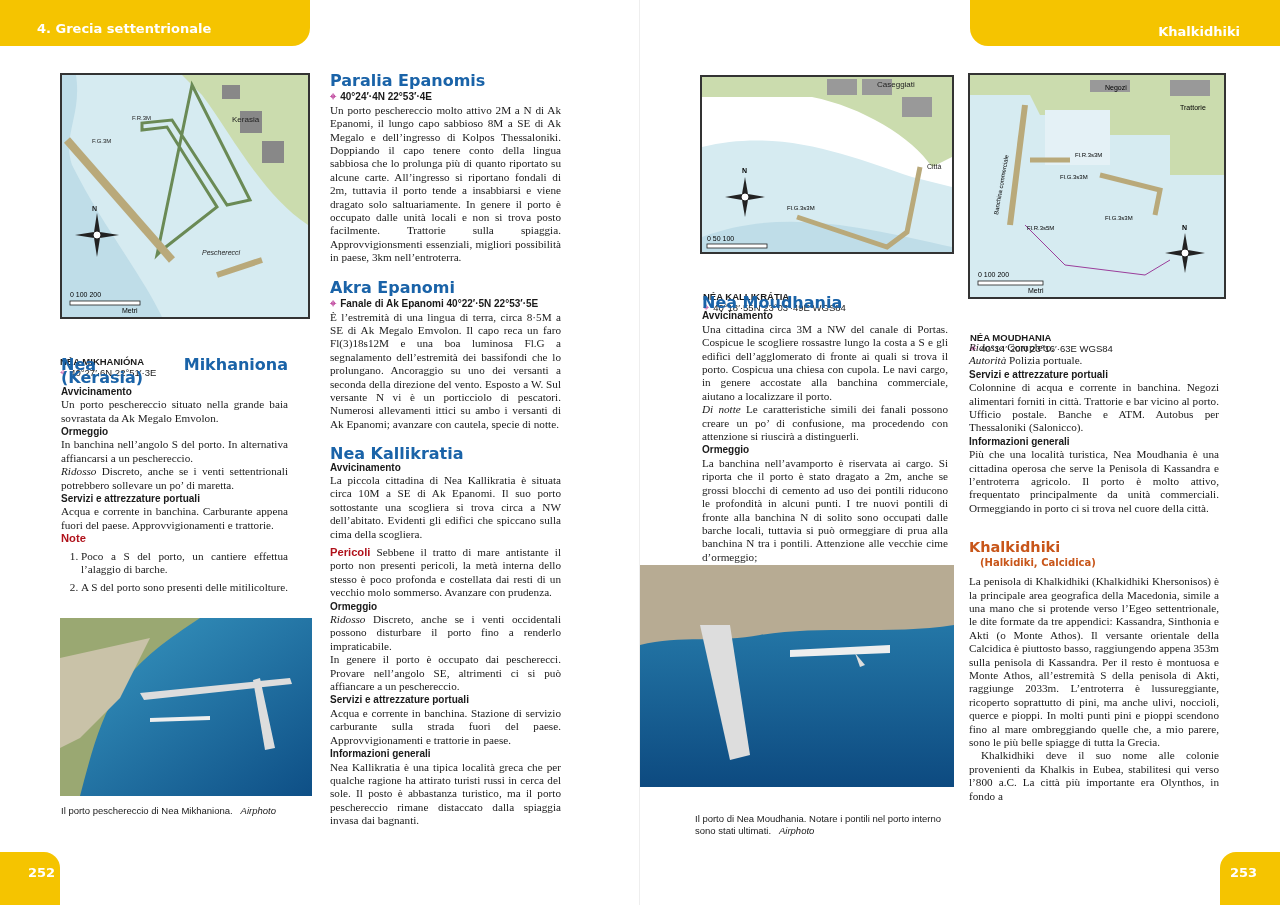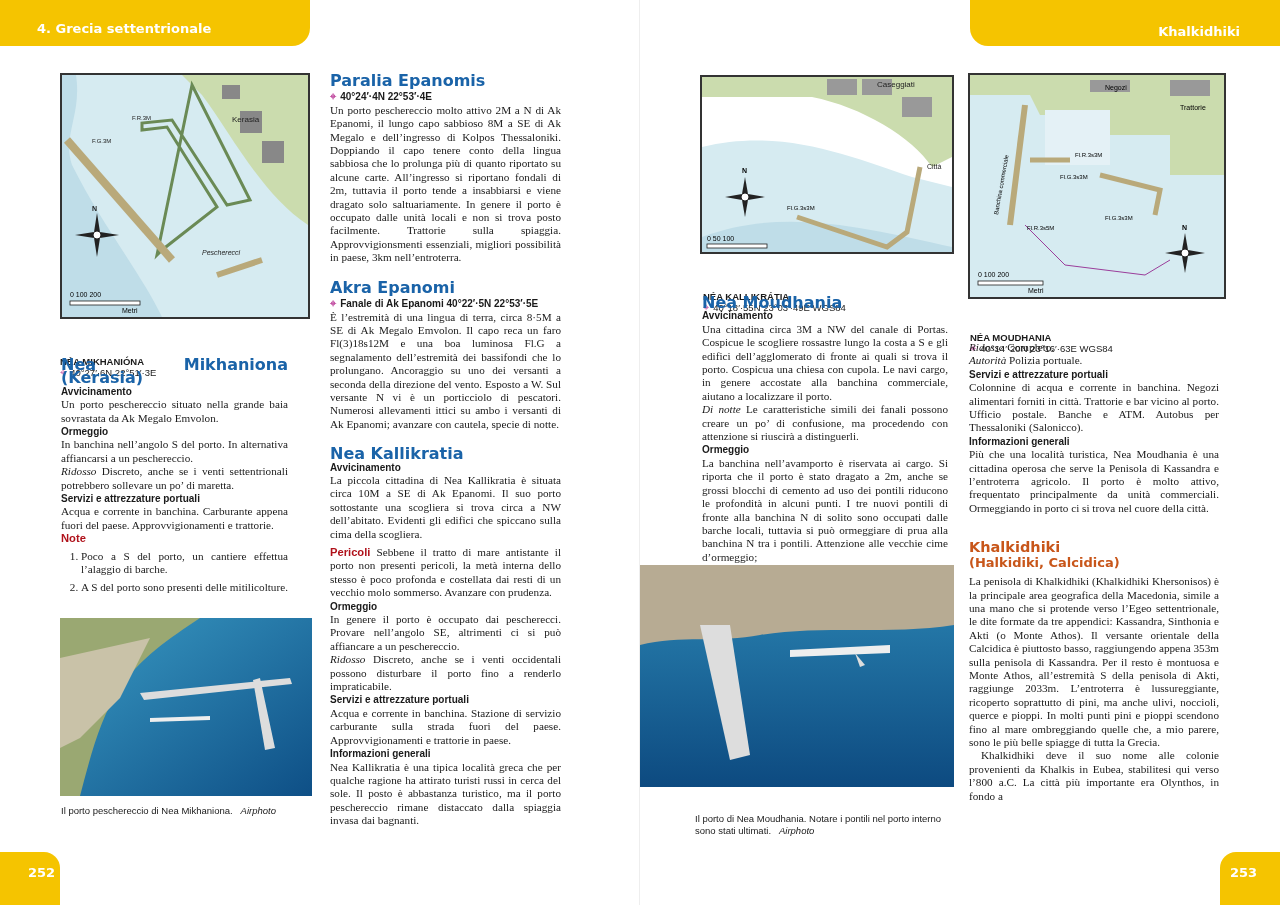--- a/index.html
+++ b/index.html
@@ -119,22 +119,22 @@
   <p class="coord"><span class="target">⌖</span><span>40°24′·4N 22°53′·4E</span></p>
   <p>Un porto peschereccio molto attivo 2M a N di Ak Epanomi, il lungo capo sabbioso 8M a SE di Ak Megalo e dell’ingresso di Kolpos Thessaloniki. Doppiando il capo tenere conto della lingua sabbiosa che lo prolunga più di quanto riportato su alcune carte. All’ingresso si riportano fondali di 2m, tuttavia il porto tende a insabbiarsi e viene dragato solo saltuariamente. In genere il porto è occupato dalle unità locali e non si trova posto facilmente. Trattorie sulla spiaggia. Approvvigionsmenti essenziali, migliori possibilità in paese, 3km nell’entroterra.</p>
   <p class="h-blue" style="margin-top:16px;margin-bottom:3px;">Akra Epanomi</p>
   <p class="coord"><span class="target">⌖</span><span>Fanale di Ak Epanomi 40°22′·5N  22°53′·5E</span></p>
   <p>È l’estremità di una lingua di terra, circa 8·5M a SE di Ak Megalo Emvolon. Il capo reca un faro Fl(3)18s12M e una boa luminosa Fl.G a segnalamento dell’estremità dei bassifondi che lo prolungano. Ancoraggio su uno dei versanti a seconda della direzione del vento. Esposto a W. Sul versante N vi è un porticciolo di pescatori. Numerosi allevamenti ittici su ambo i versanti di Ak Epanomi; avanzare con cautela, specie di notte.</p>
   <p class="h-blue" style="margin-top:16px;">Nea Kallikratia</p>
   <p class="h-sub">Avvicinamento</p>
   <p>La piccola cittadina di Nea Kallikratia è situata circa 10M a SE di Ak Epanomi. Il suo porto sottostante una scogliera si trova circa a NW dell’abitato. Evidenti gli edifici che spiccano sulla cima della scogliera.</p>
   <p style="margin-top:5px;"><span class="h-red">Pericoli</span><span> Sebbene il tratto di mare antistante il porto non presenti pericoli, la metà interna dello stesso è poco profonda e costellata dai resti di un vecchio molo sommerso. Avanzare con prudenza.</span></p>
   <p class="h-sub">Ormeggio</p>
+  <p><i>Ridosso</i><span> Discreto, anche se i venti occidentali possono disturbare il porto fino a renderlo impraticabile.</span></p>
   <p>In genere il porto è occupato dai pescherecci. Provare nell’angolo SE, altrimenti ci si può affiancare a un peschereccio.</p>
-  <p><i>Ridosso</i><span> Discreto, anche se i venti occidentali possono disturbare il porto fino a renderlo impraticabile.</span></p>
   <p class="h-sub">Servizi e attrezzature portuali</p>
   <p>Acqua e corrente in banchina. Stazione di servizio carburante sulla strada fuori del paese. Approvvigionamenti e trattorie in paese.</p>
   <p class="h-sub">Informazioni generali</p>
   <p>Nea Kallikratia è una tipica località greca che per qualche ragione ha attirato turisti russi in cerca del sole. Il posto è abbastanza turistico, ma il porto peschereccio rimane distaccato dalla spiaggia invasa dai bagnanti.</p>
 </div>
 
 <div class="map" style="left:700px;top:75px;width:250px;height:175px;">
   <svg width="250" height="175">
     <rect width="250" height="175" fill="#fff"></rect>
     <path d="M0,70 C80,50 150,80 210,100 L250,110 L250,175 L0,175 Z" fill="#d6ebf1"></path>
@@ -229,21 +229,21 @@
 </div>
 
 <div class="col" style="left:969px;top:341px;width:250px;">
   <p><i>Ridosso</i><span> Completo.</span></p>
   <p><i>Autorità</i><span> Polizia portuale.</span></p>
   <p class="h-sub">Servizi e attrezzature portuali</p>
   <p>Colonnine di acqua e corrente in banchina. Negozi alimentari forniti in città. Trattorie e bar vicino al porto. Ufficio postale. Banche e ATM. Autobus per Thessaloniki (Salonicco).</p>
   <p class="h-sub">Informazioni generali</p>
   <p>Più che una località turistica, Nea Moudhania è una cittadina operosa che serve la Penisola di Kassandra e l’entroterra agricolo. Il porto è molto attivo, frequentato principalmente da unità commerciali. Ormeggiando in porto ci si trova nel cuore della città.</p>
   <p class="h-orange" style="font-size:14.5px;margin-top:26px;">Khalkidhiki</p>
-  <p class="h-orange" style="font-size:13px;margin:1px 0 6px 0;">(Halkidiki, Calcidica)</p>
+  <p class="h-orange" style="font-size:10px;margin:1px 0 6px 11px;">(Halkidiki, Calcidica)</p>
   <p>La penisola di Khalkidhiki (Khalkidhiki Khersonisos) è la principale area geografica della Macedonia, simile a una mano che si protende verso l’Egeo settentrionale, le dite formate da tre appendici: Kassandra, Sinthonia e Akti (o Monte Athos). Il versante orientale della Calcidica è piuttosto basso, raggiungendo appena 353m sulla penisola di Kassandra. Per il resto è montuosa e Monte Athos, all’estremità S della penisola di Akti, raggiunge 2033m. L’entroterra è lussureggiante, ricoperto soprattutto di pini, ma anche ulivi, noccioli, querce e pioppi. In molti punti pini e pioppi scendono fino al mare ombreggiando quelle che, a mio parere, sono le più belle spiagge di tutta la Grecia.</p>
   <p style="text-indent:12px;">Khalkidhiki deve il suo nome alle colonie provenienti da Khalkis in Eubea, stabilitesi qui verso l’800 a.C. La città più importante era Olynthos, in fondo a</p>
 </div>
 
 <div class="pg pg-left">
   <span>252</span>
 </div>
 <div class="pg pg-right">
   <span>253</span>
 </div>

